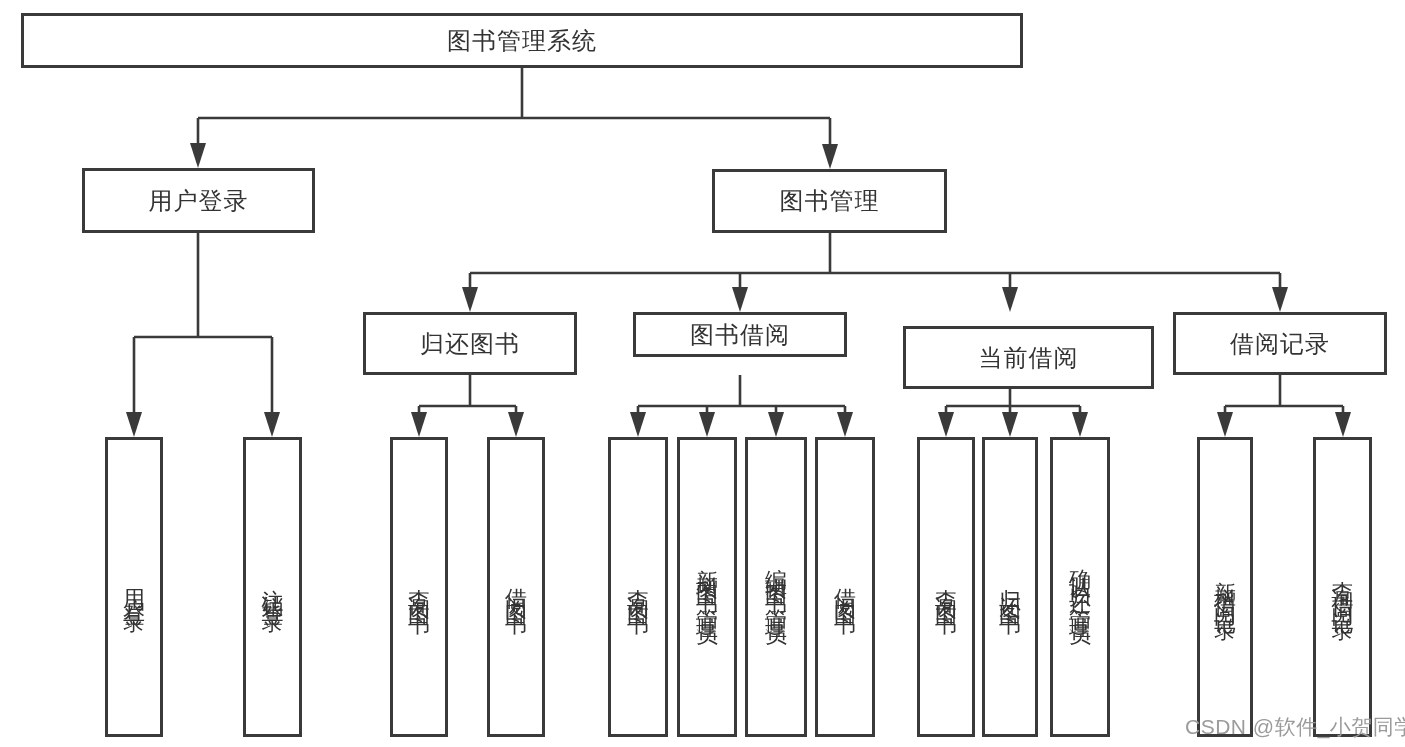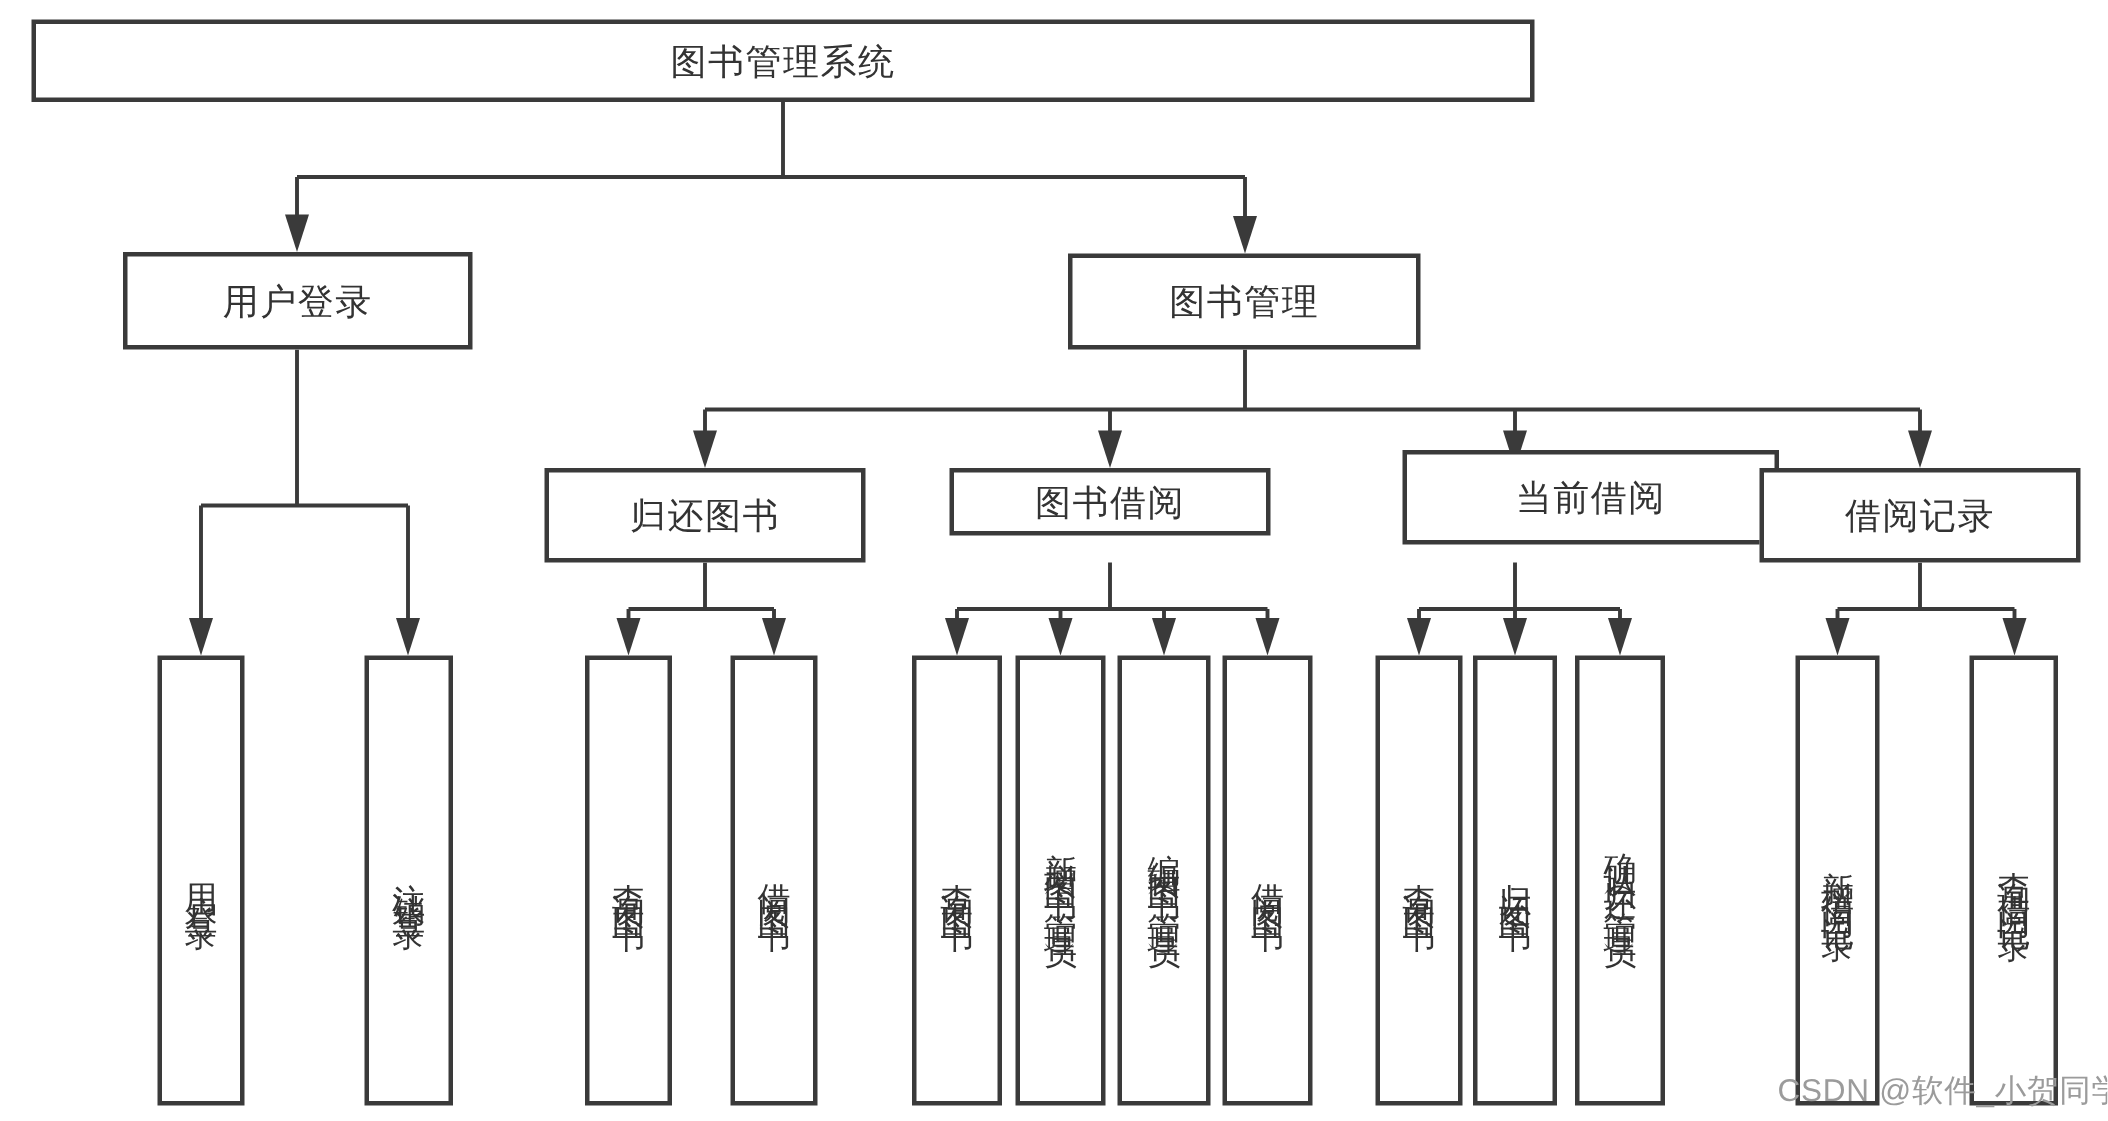--- a/index.html
+++ b/index.html
@@ -109,21 +109,21 @@
     </g>
   </svg>
 
   <div class="box hbox" style="left:21px; top:13px; width:1002px; height:55px;">图书管理系统</div>
 
   <div class="box hbox" style="left:82px; top:168px; width:233px; height:65px;">用户登录</div>
   <div class="box hbox" style="left:712px; top:169px; width:235px; height:64px;">图书管理</div>
 
   <div class="box hbox" style="left:363px; top:312px; width:214px; height:63px;">归还图书</div>
   <div class="box hbox" style="left:633px; top:312px; width:214px; height:45px;">图书借阅</div>
-  <div class="box hbox" style="left:903px; top:300px; width:251px; height:63px;margin-left:32px;">当前借阅</div>
+  <div class="box hbox" style="left:903px; top:326px; width:251px; height:63px;">当前借阅</div>
   <div class="box hbox" style="left:1173px; top:312px; width:214px; height:63px;">借阅记录</div>
 
   <div class="box vbox" style="left:105px; top:437px; width:58px; height:300px;">用户登录</div>
   <div class="box vbox" style="left:243px; top:437px; width:59px; height:300px;">注销登录</div>
 
   <div class="box vbox" style="left:390px; top:437px; width:58px; height:300px;">查询图书</div>
   <div class="box vbox" style="left:487px; top:437px; width:58px; height:300px;">借阅图书</div>
 
   <div class="box vbox" style="left:608px; top:437px; width:60px; height:300px;">查询图书</div>
   <div class="box vbox" style="left:677px; top:437px; width:60px; height:300px;">新增图书（管理员）</div>

